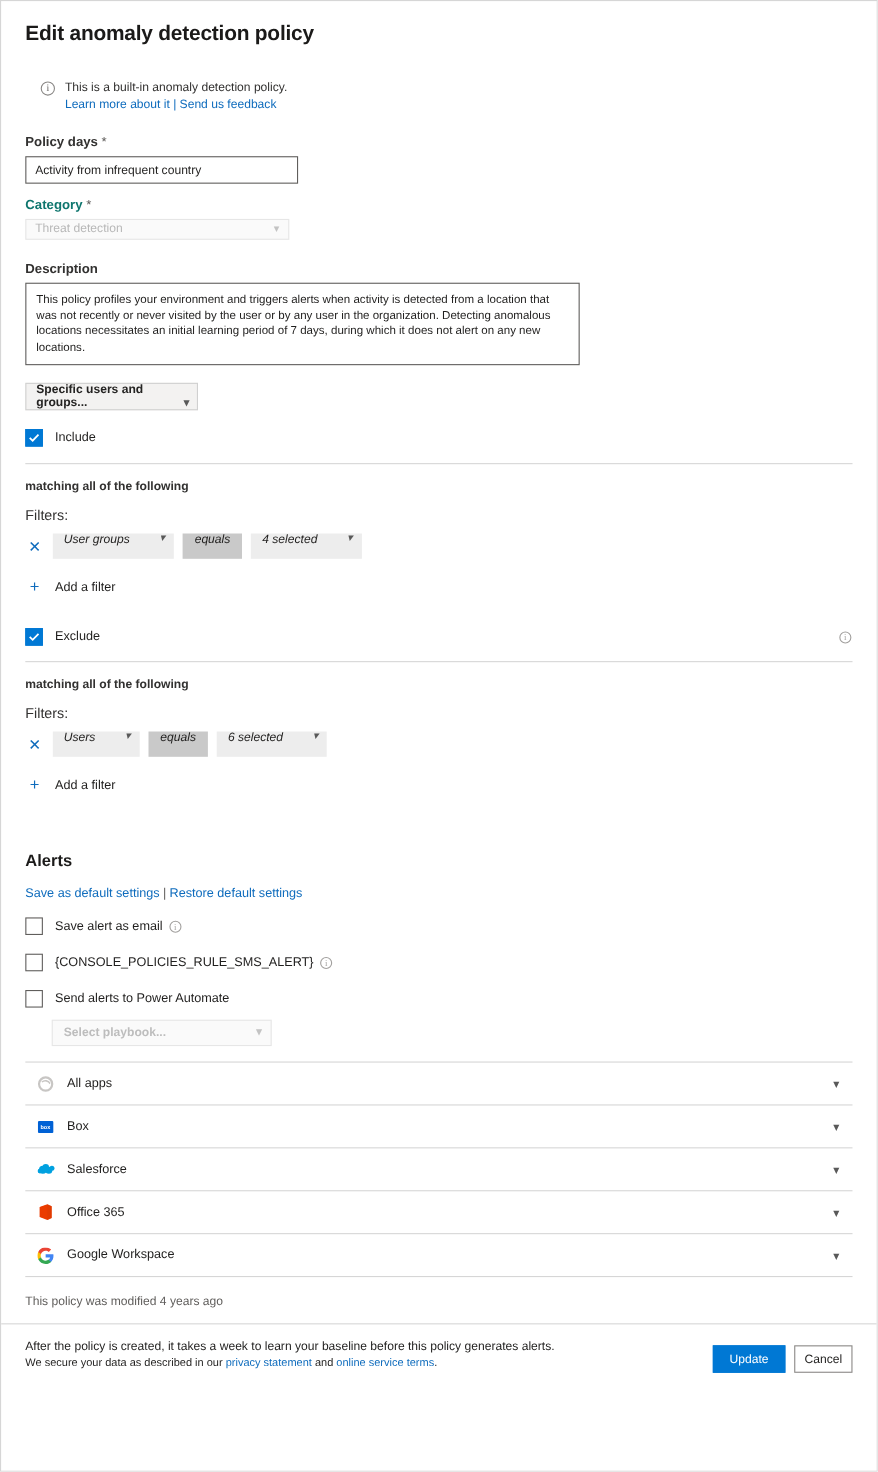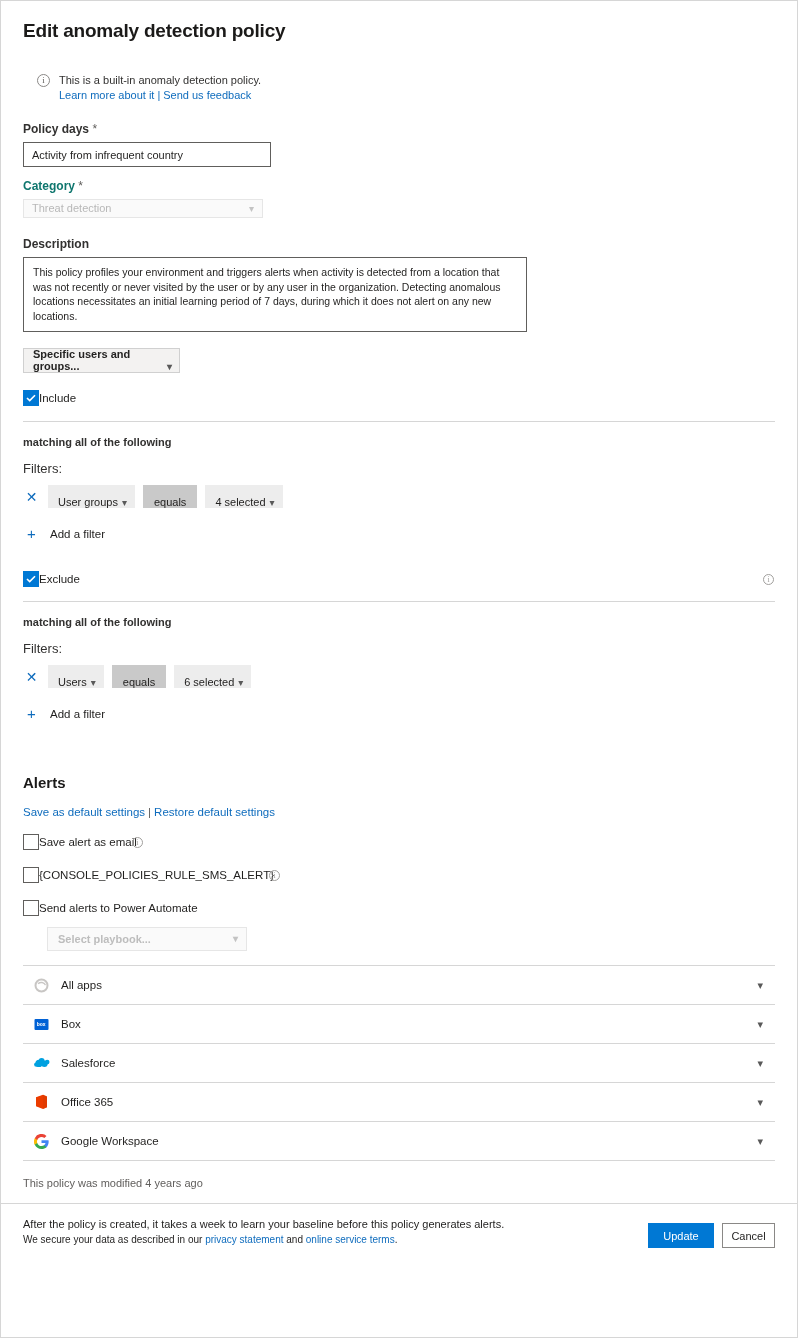--- a/index.html
+++ b/index.html
@@ -62,40 +62,40 @@
   h2.section { font-size:15px; font-weight:bold; color:#1b1a19; margin: 26px 0 0 0; }
 
   .scope-select {
     width:157px; height:25px; border:1px solid #d0d0d0; background:#f3f2f1;
     font-size:11px; font-weight:bold; color:#252423; padding:0 7px 0 9px;
     display:flex; align-items:flex-end; justify-content:space-between;
     margin-top: 16px;
   }
 
   
-  .cbrow { display:flex; align-items:center; }
+  .cbrow { display:flex; align-items:center; gap:11px; }
   .cb {
     width:16px; height:16px; border:1px solid #0078d4; background:#0078d4;
     display:flex; align-items:center; justify-content:center; flex:0 0 auto;
   }
   .cb svg { display:block; }
   .cb.empty { background:#fff; border:1px solid #605e5c; }
   .cb-label { font-size:11.5px; color:#201f1e; }
 
   .divider { height:1px; background:#d6d6d6; margin: 0; }
 
   .matching { font-size:11px; font-weight:bold; color:#323130; }
   .filters-lbl { font-size:13px; color:#323130; }
 
   
   .chiprow { display:flex; align-items:center; gap:8px; }
   .xbtn { color:#0f6cbd; font-size:14px; width:17px; text-align:center; cursor:pointer; font-weight:300;}
   .chip {
     height:23px; background:#ededed; font-size:11px; color:#201f1e;
-    display:flex; align-items:flex-end; gap:4px; padding:0 8px 0 10px;
+    display:flex; align-items:flex-start; gap:27px; padding:0 8px 0 10px;font-style:italic;
   }
   .chip.mid { background:#c9c9c9; padding:0 11px; justify-content:center; }
 
   .addfilter { display:flex; align-items:center; gap:10px; color:#201f1e; font-size:11.5px; }
   .plus { color:#0f6cbd; font-size:15px; width:17px; text-align:center; font-weight:300; }
 
   .info-right { position:absolute; right:0; top:0; }
   .icon-info.sm { width:11px; height:11px; font-size:8px; line-height:9px; border-color:#a19f9d; color:#a19f9d; }
 
   

